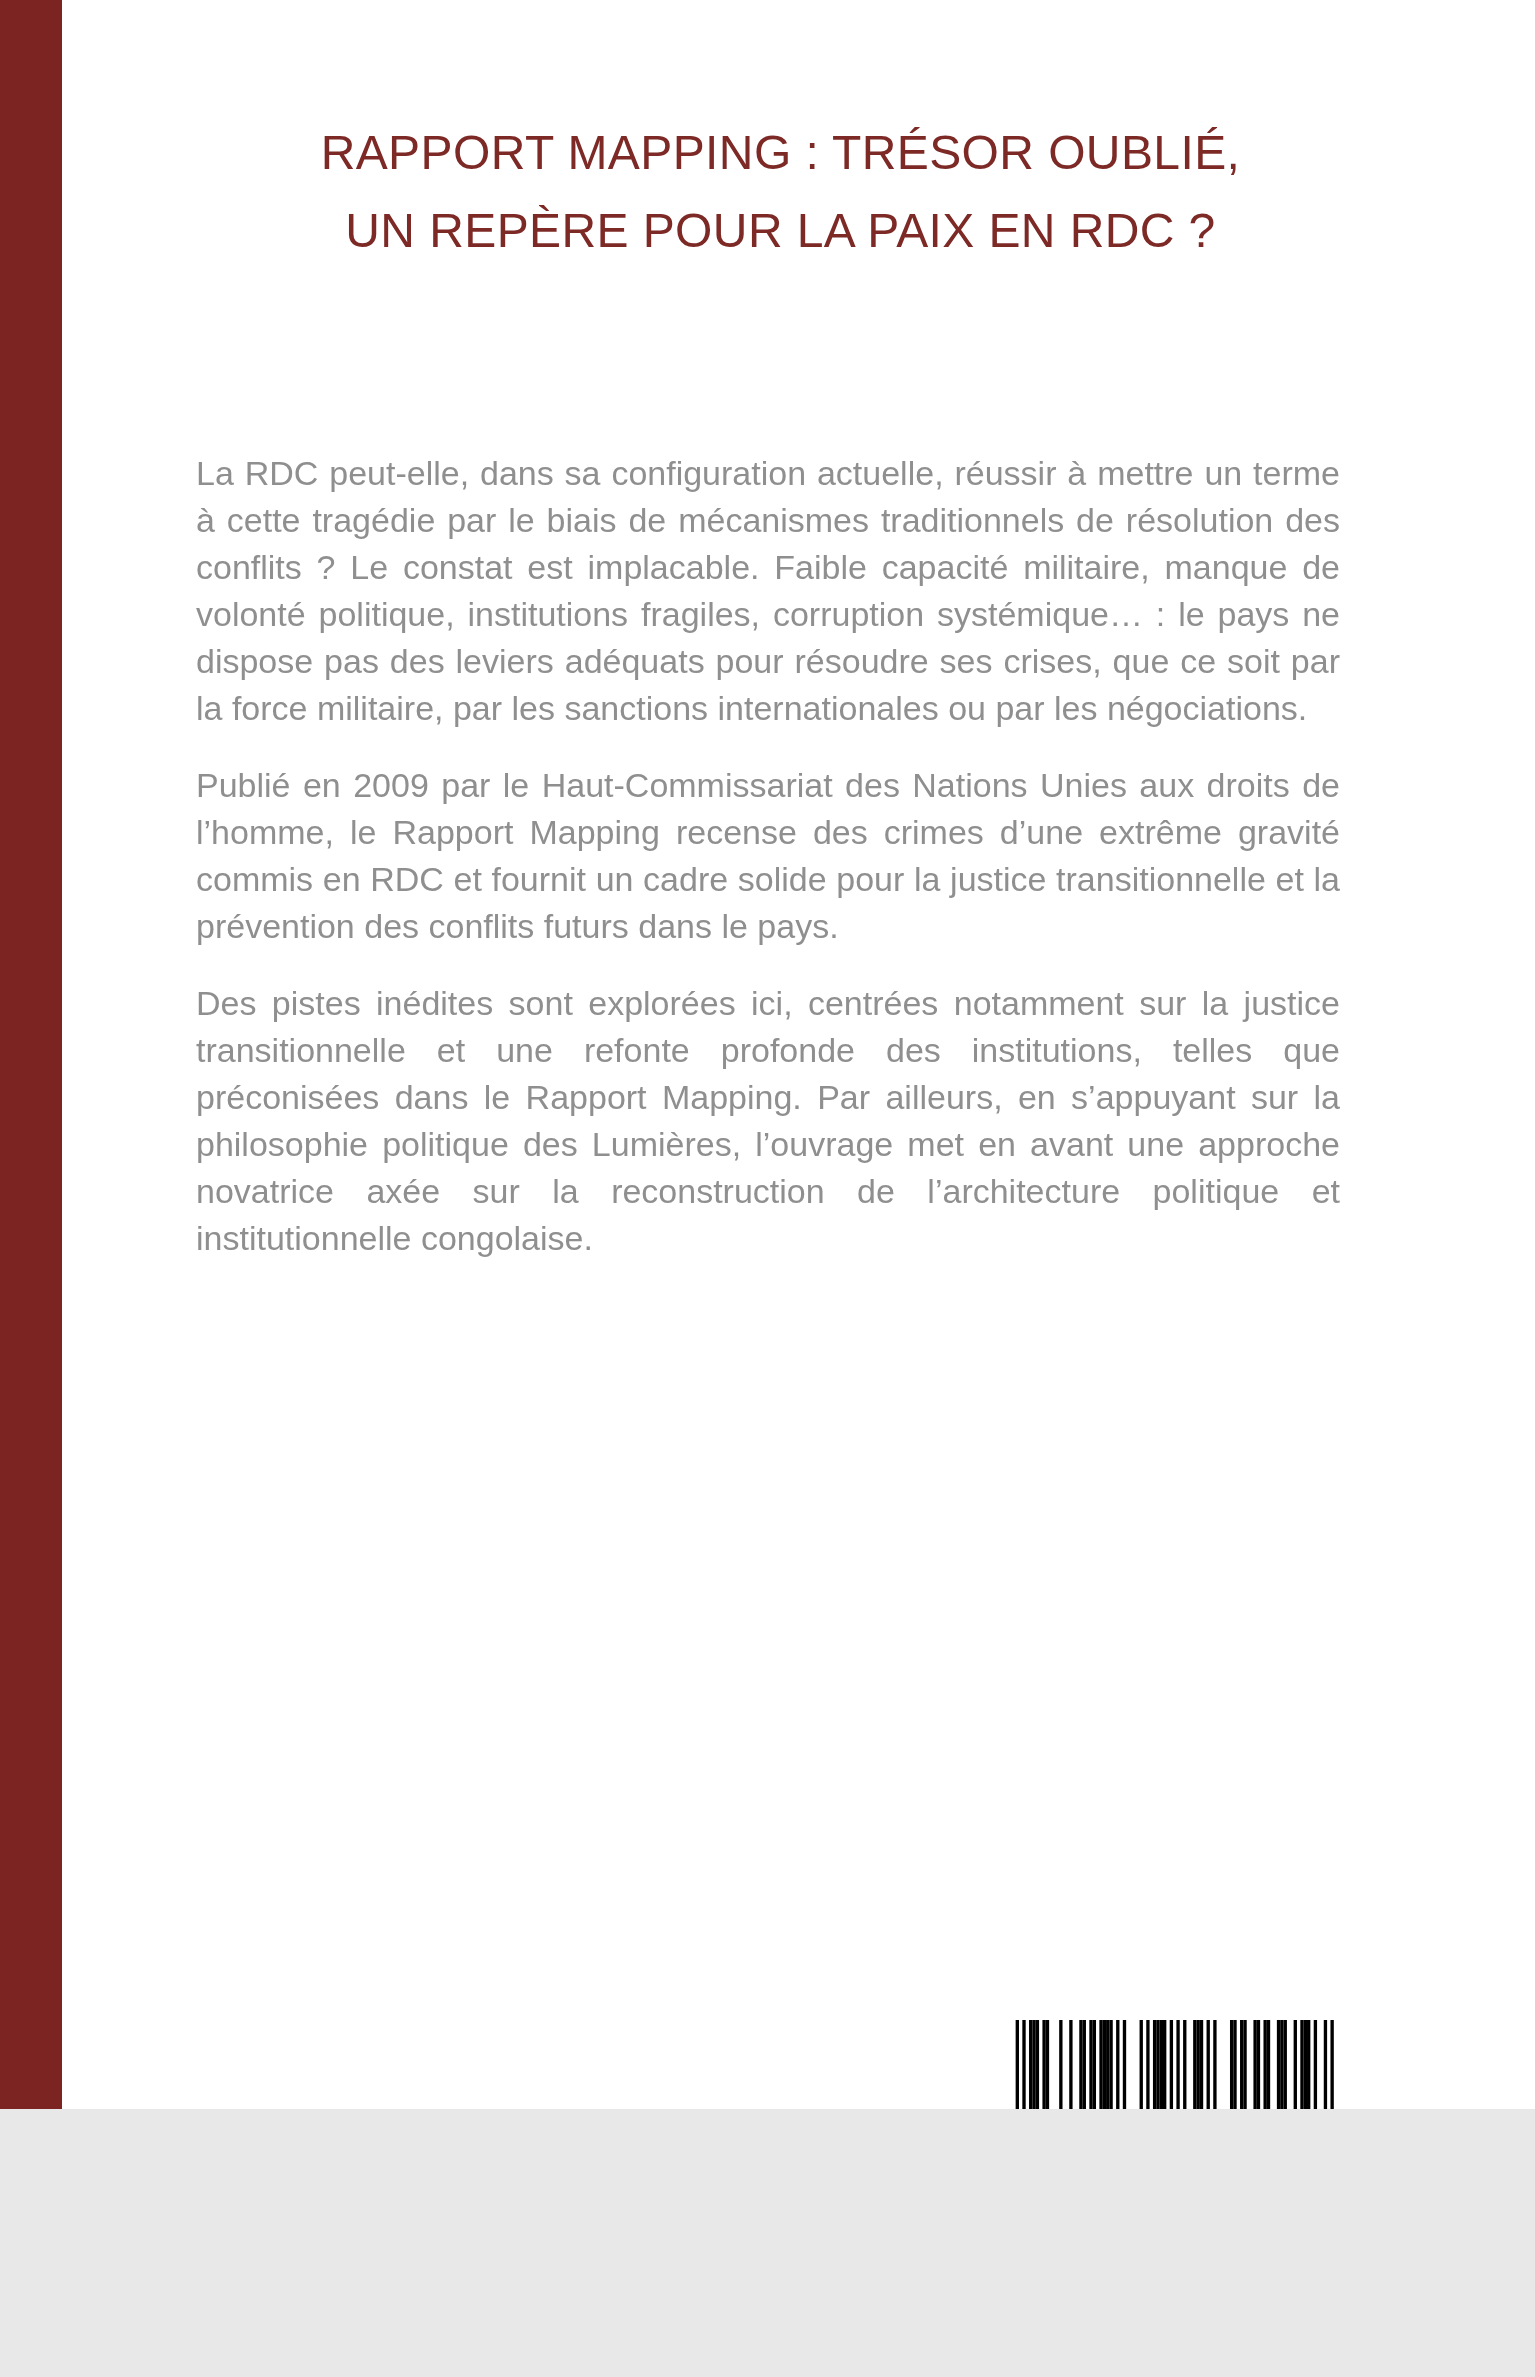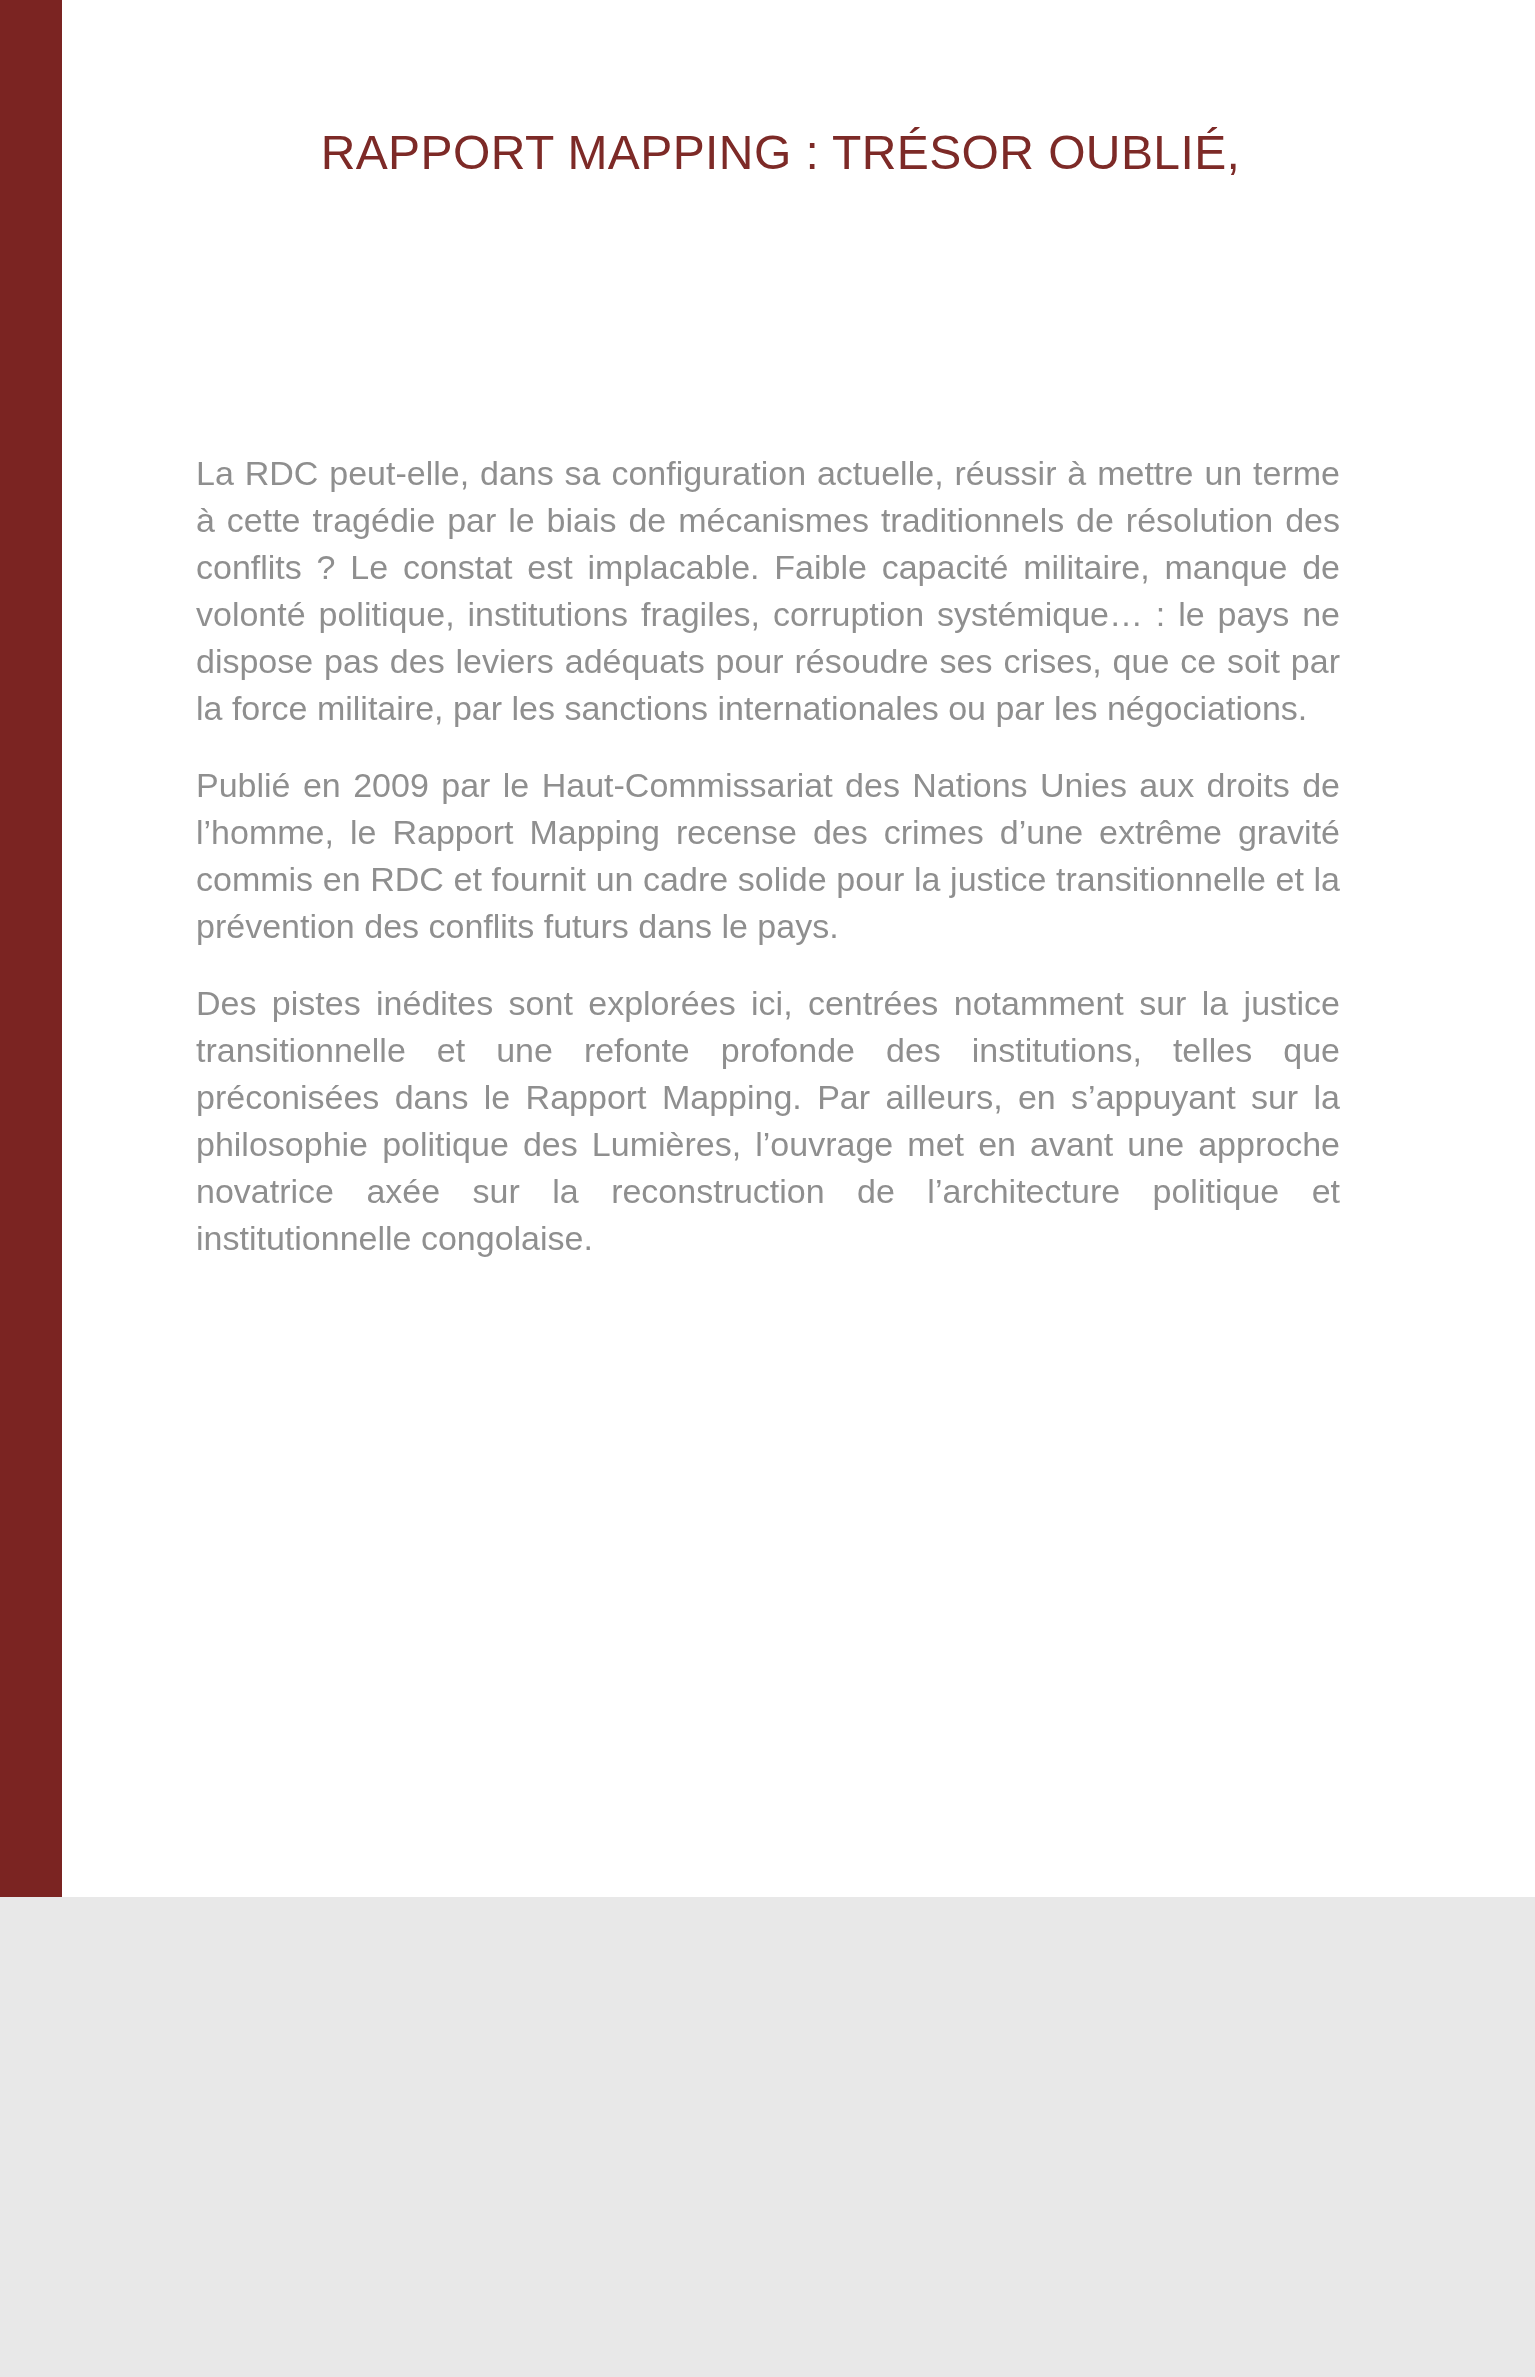--- a/index.html
+++ b/index.html
@@ -1,18 +1,18 @@
 <!DOCTYPE html>
 <html style="font-size:13.4px"><head>
 <meta charset="utf-8">
 <style>
   html,body{margin:0;padding:0;background:#e8e8e8;}
   .page{
     position:relative;
-    width:1535px;height:1897px;
+    width:1535px;height:2109px;
     background:#ffffff;
     font-family:"Liberation Sans",sans-serif;
     overflow:hidden;
     margin:0 auto;
   }
   .stripe{
     position:absolute;left:0;top:0;bottom:0;width:62px;
     background:#7b2422;
   }
   .title{
@@ -63,20 +63,21 @@
 </style>
 </head>
 <body>
 
 <div class="page">
 
   <div class="stripe"></div>
 
   <div class="title">
     <span class="line">RAPPORT MAPPING : TRÉSOR OUBLIÉ,</span>
+    <span class="line">UN REPÈRE POUR LA PAIX EN RDC ?</span>
   </div>
 
   <div class="body-block">
     <p>La RDC peut-elle, dans sa configuration actuelle, réussir à mettre un terme à cette tragédie par le biais de mécanismes traditionnels de résolution des conflits ? Le constat est implacable. Faible capacité militaire, manque de volonté politique, institutions fragiles, corruption systémique… : le pays ne dispose pas des leviers adéquats pour résoudre ses crises, que ce soit par la force militaire, par les sanctions internationales ou par les négociations.</p>
     <p>Publié en 2009 par le Haut-Commissariat des Nations Unies aux droits de l’homme, le Rapport Mapping recense des crimes d’une extrême gravité commis en RDC et fournit un cadre solide pour la justice transitionnelle et la prévention des conflits futurs dans le pays.</p>
     <p>Des pistes inédites sont explorées ici, centrées notamment sur la justice transitionnelle et une refonte profonde des institutions, telles que préconisées dans le Rapport Mapping. Par ailleurs, en s’appuyant sur la philosophie politique des Lumières, l’ouvrage met en avant une approche novatrice axée sur la reconstruction de l’architecture politique et institutionnelle congolaise.</p>
   </div>
 
 
   <div class="isbn">ISBN : 978-2-336-56220-9</div>

